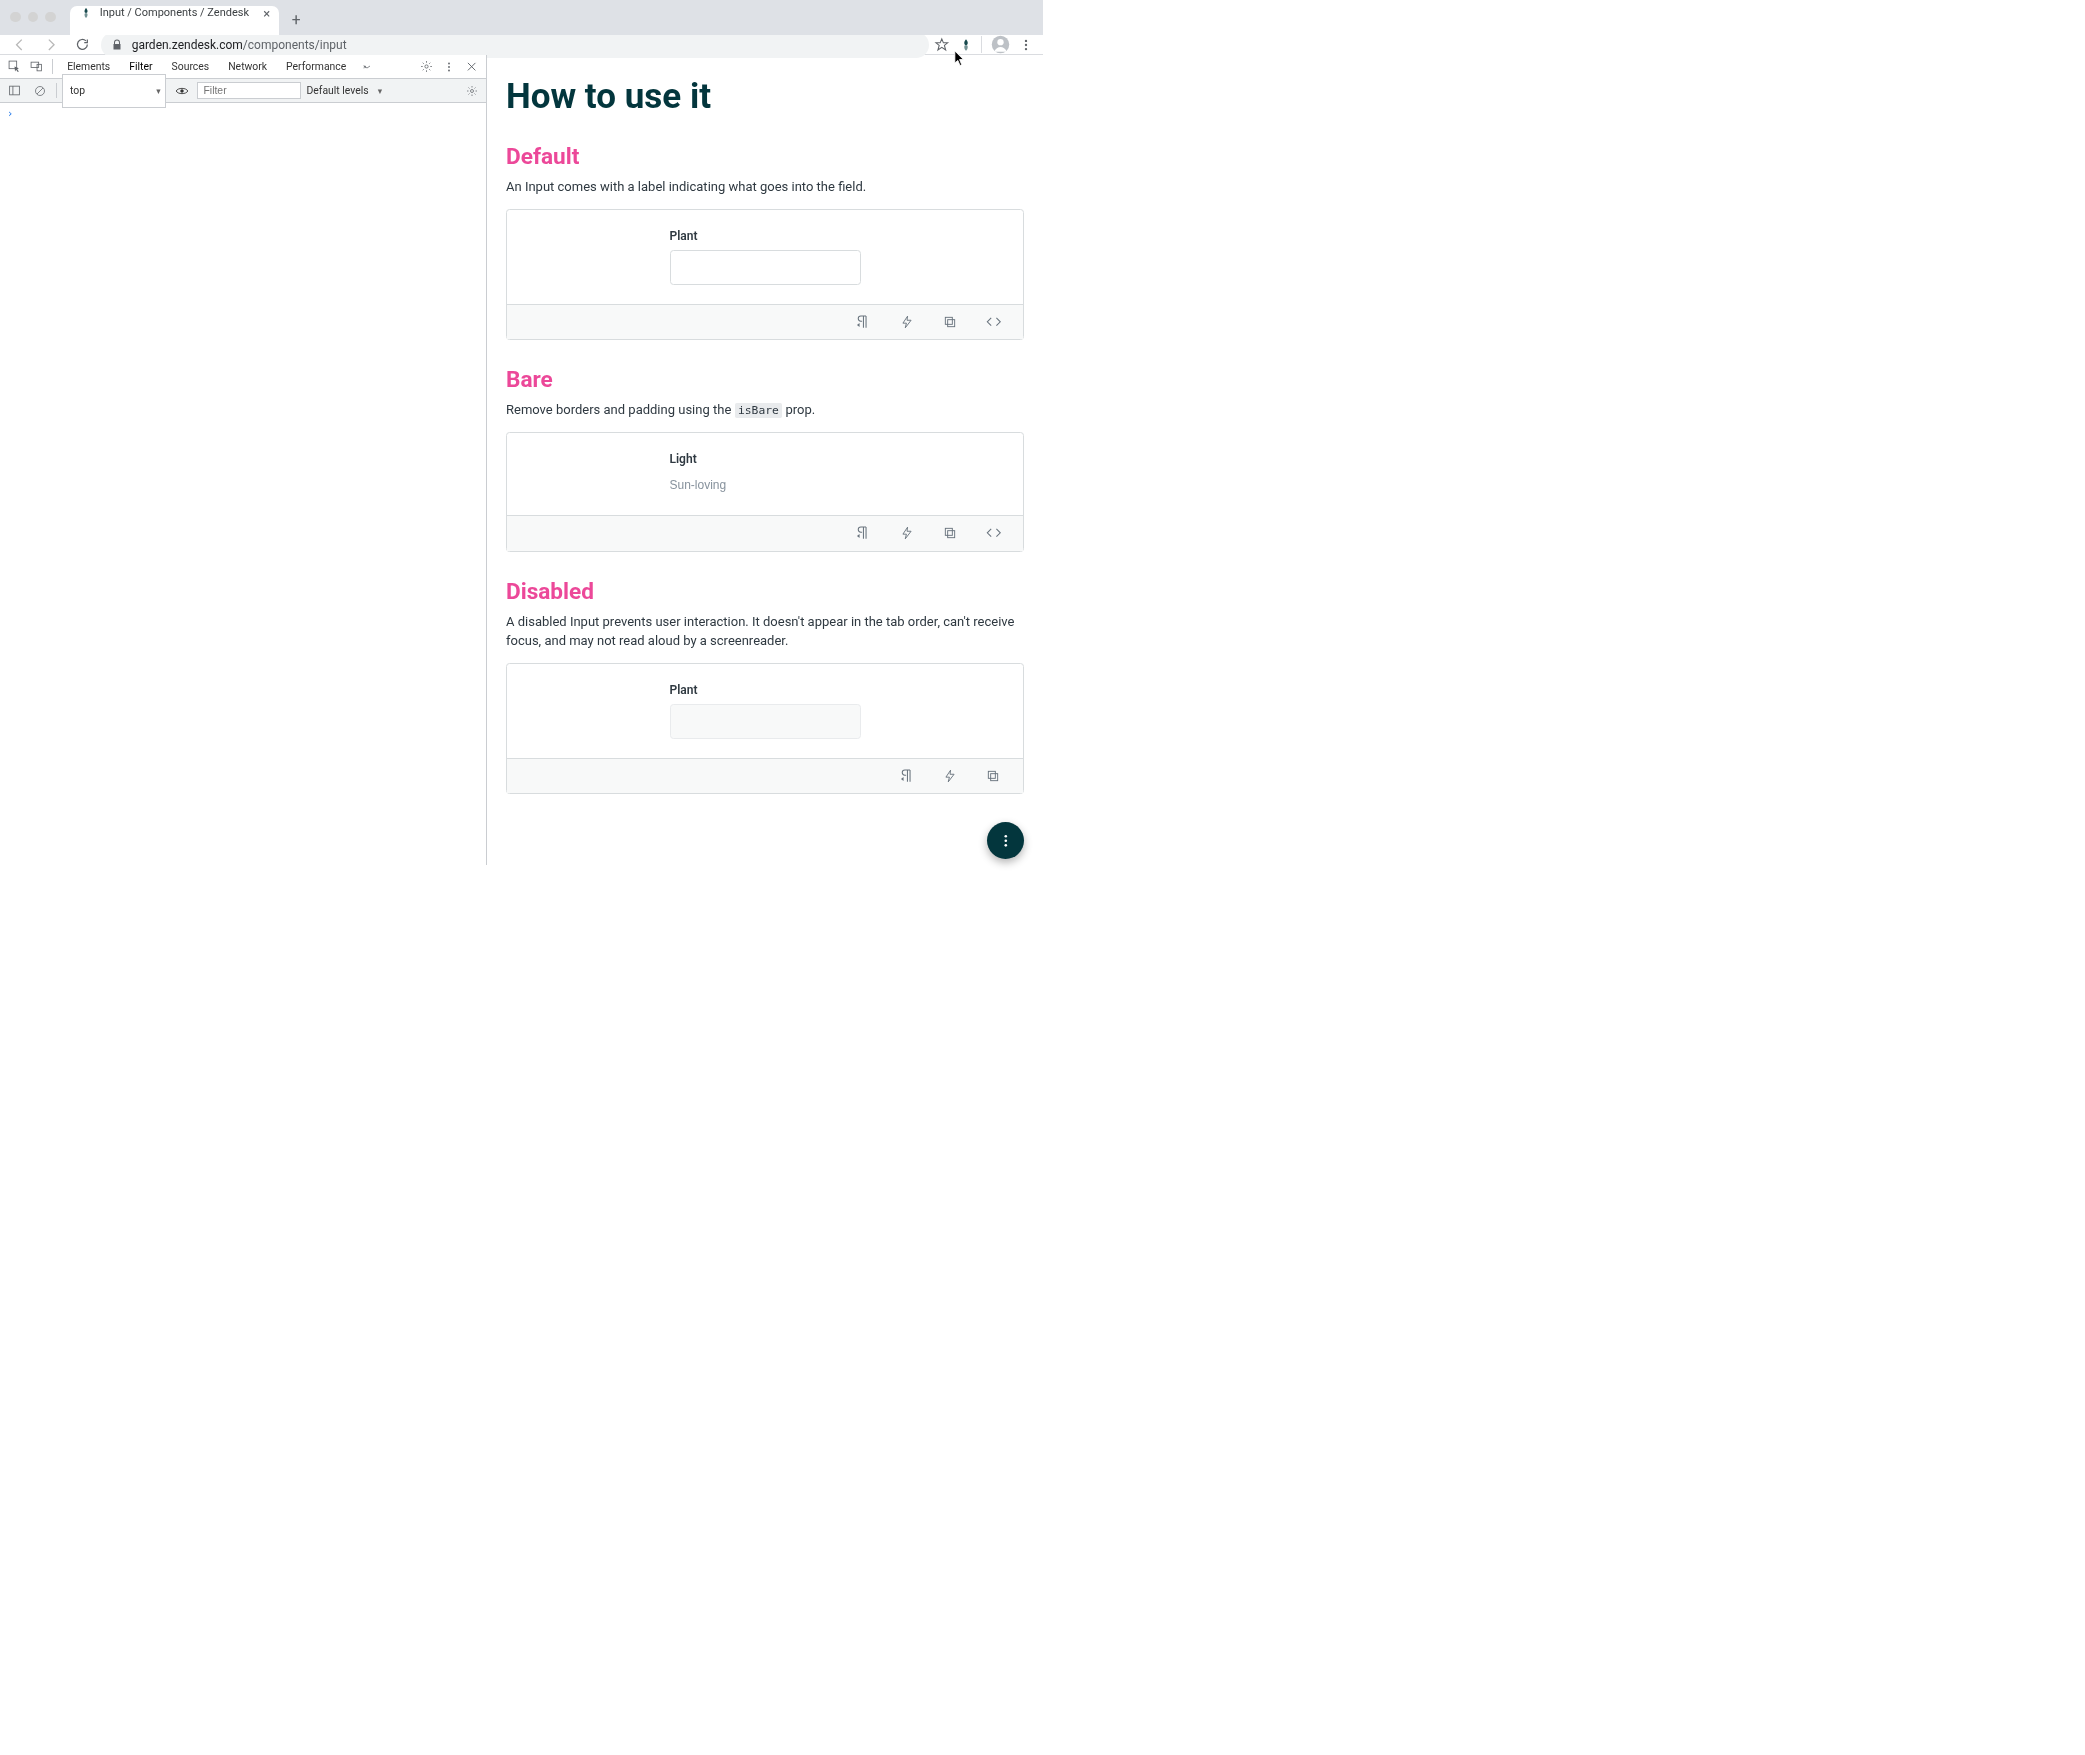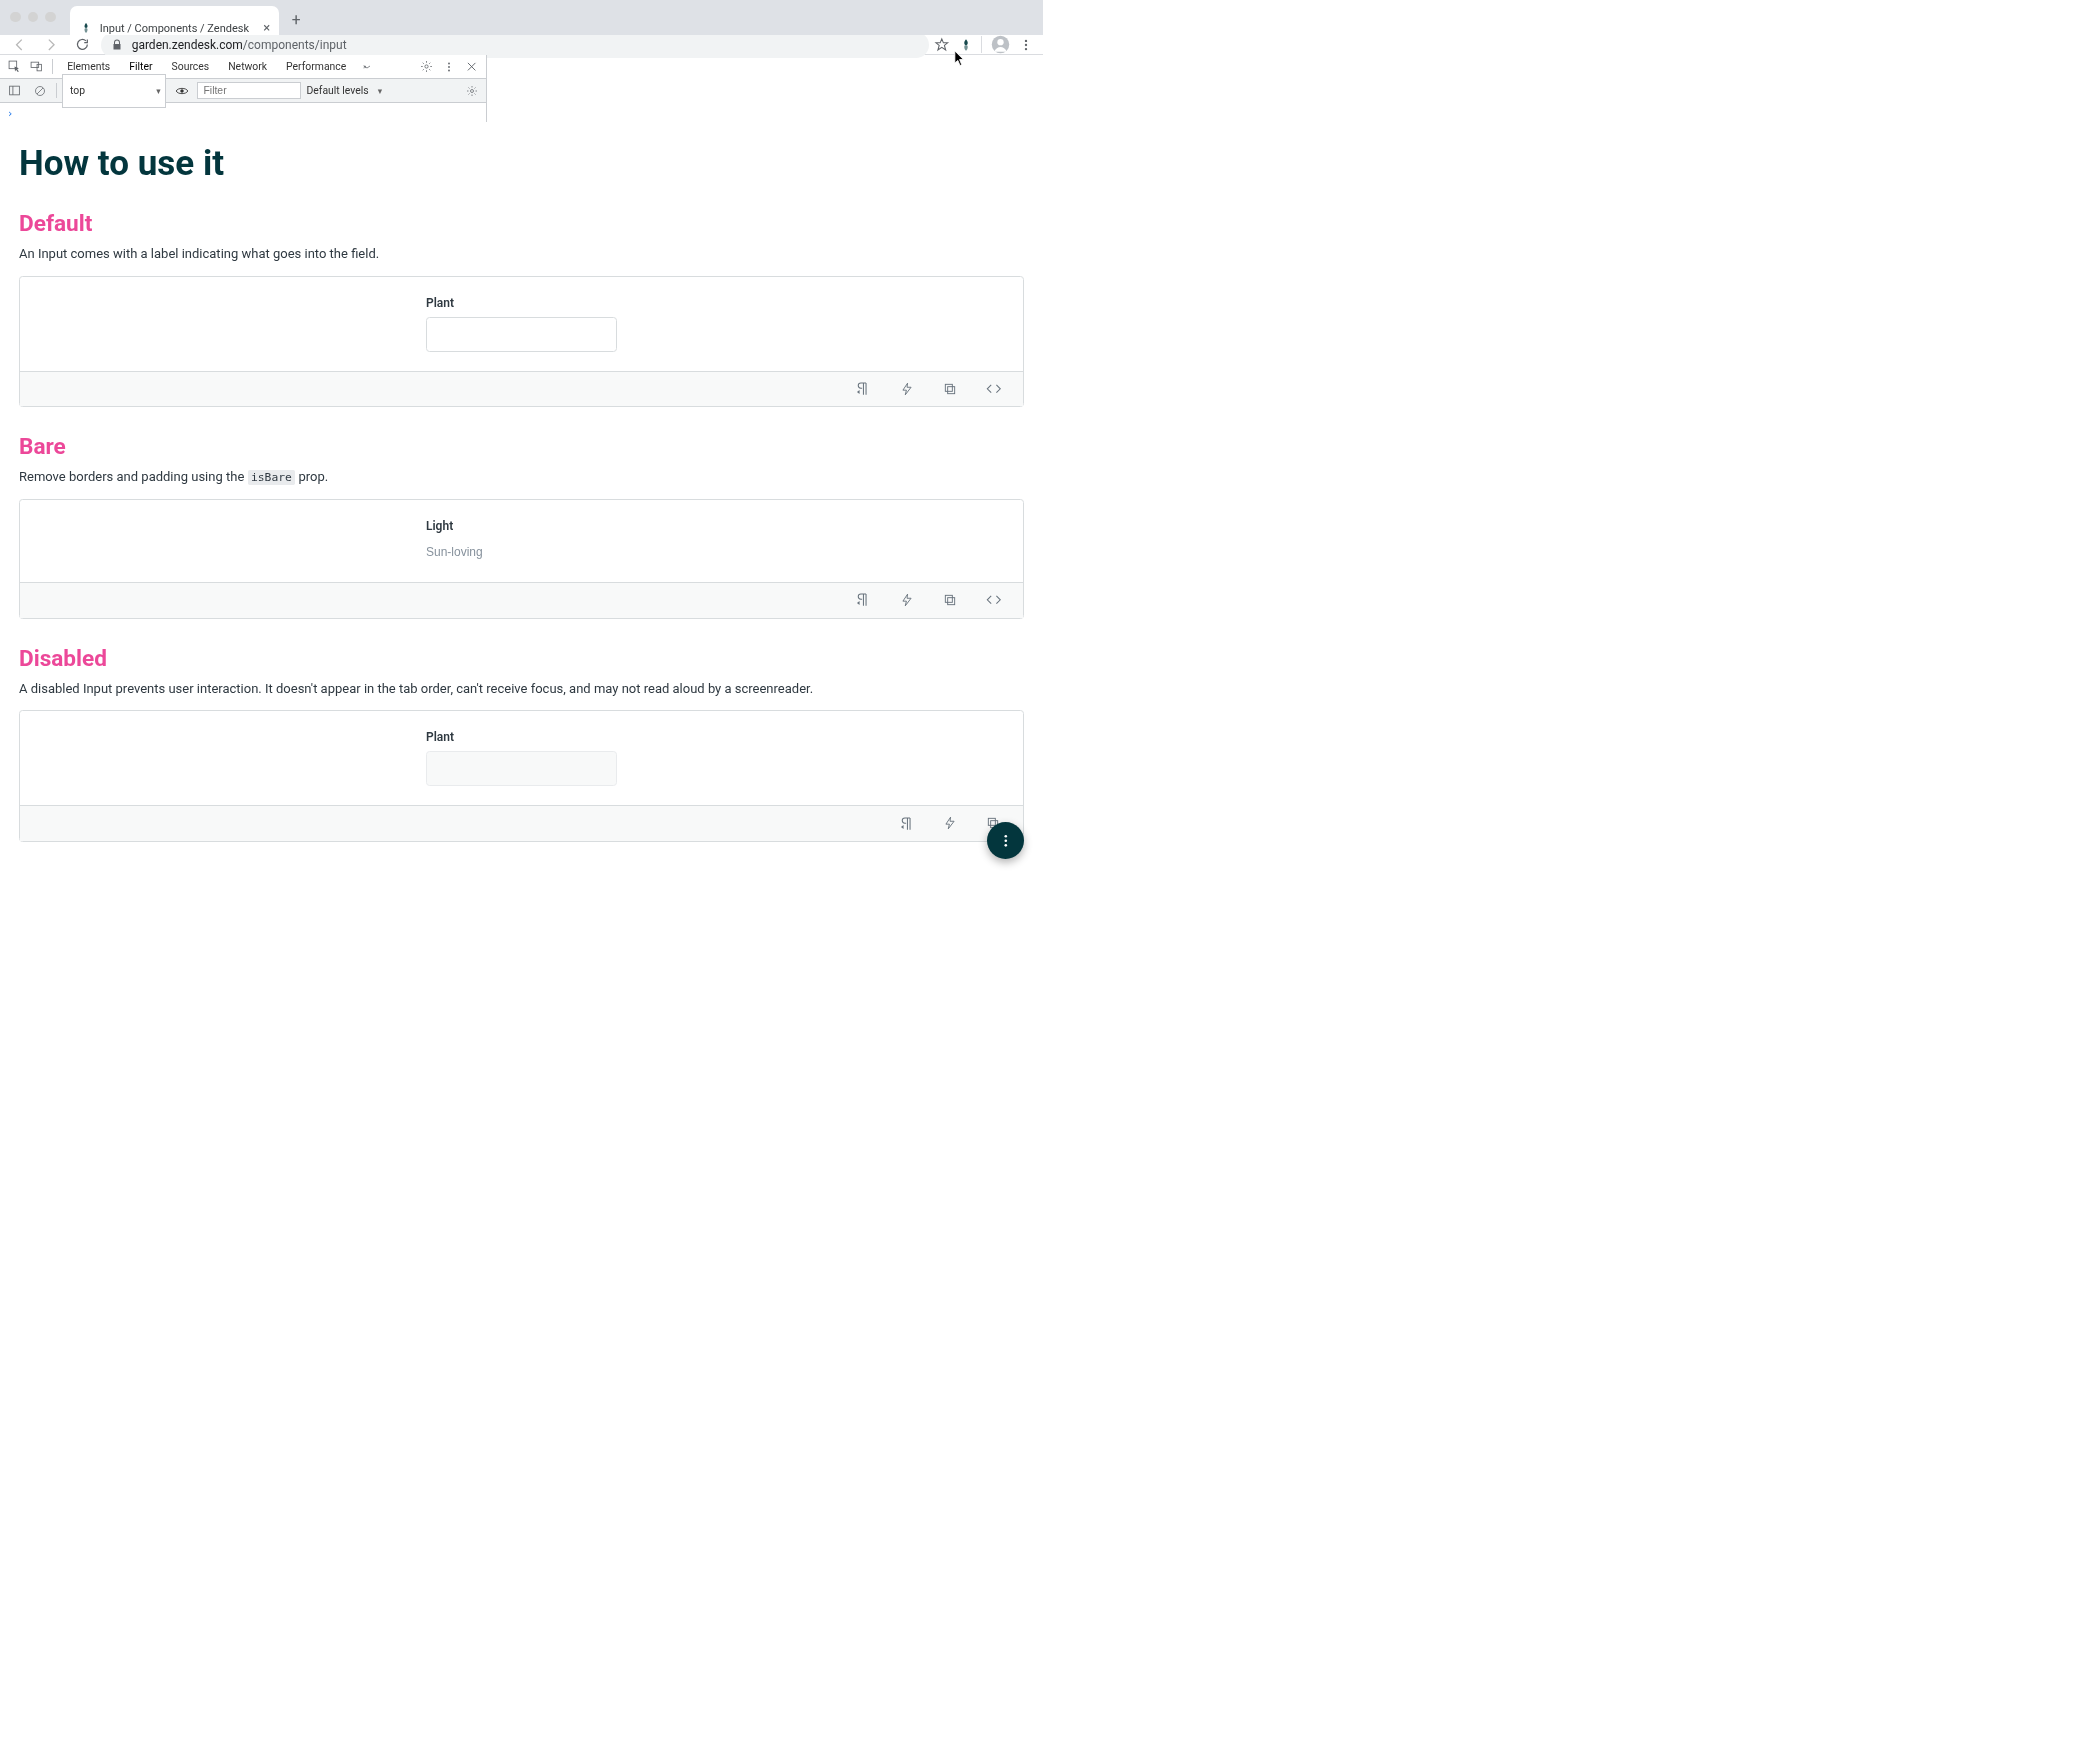--- a/index.html
+++ b/index.html
@@ -34,21 +34,21 @@
       height: 10.4px;
       border-radius: 50%;
       background: #d3d3d3;
     }
     .tab {
       background: #fff;
       border-radius: 7px 7px 0 0;
       height: 29.5px;
       width: 209px;
       display: flex;
-      align-items: flex-end;
+      align-items: flex-start;
       padding: 0 8.7px;
       gap: 7px;
       font-size: 11px;
       color: #3c4043;
       margin-top: 48px;
     }
     .tab-favicon {
       width: 14px;
       height: 14px;
       display: flex;
@@ -92,21 +92,20 @@
     }
     .url-host { color: #202124; }
     .url-path { color: #5f6368; }
     .right-icons { display: flex; align-items: center; gap: 8.7px; padding-right: 3.5px; }
     .divider-v { width: 0.9px; height: 17.4px; background: #dadce0; }
 
     
     .split {
       display: flex;
       height: calc(100% - 68px);
-      flex-direction: column;
     }
     .devtools {
       width: 487px;
       border-right: 0.9px solid #cacdd1;
       background: #fff;
       display: flex;
       flex-direction: column;
       font-size: 10.4px;
       color: #333;
     }

